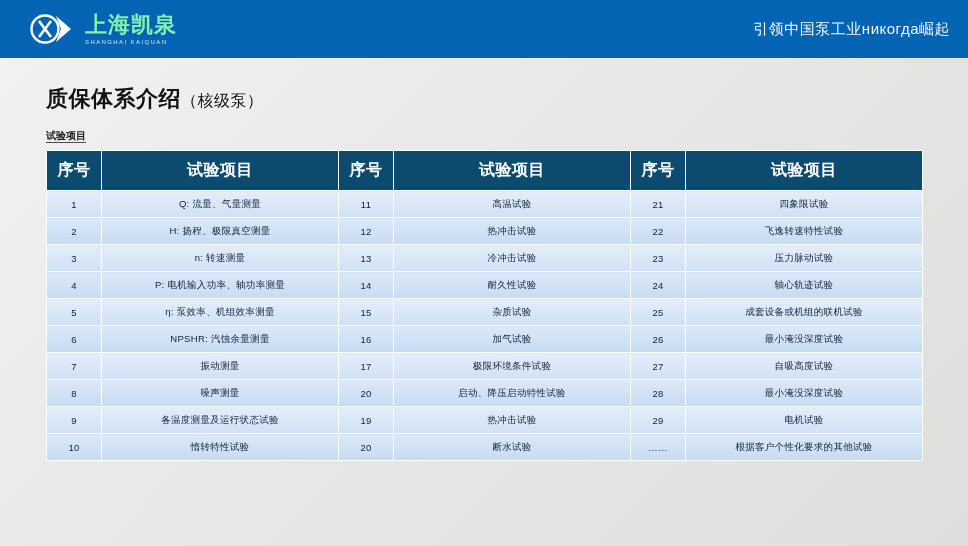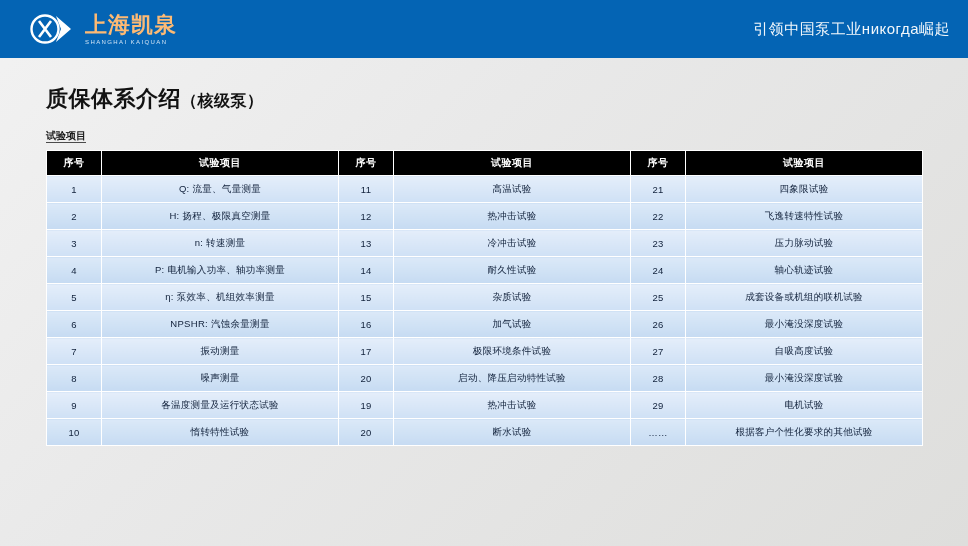--- a/index.html
+++ b/index.html
@@ -19,21 +19,21 @@
     background: #0464b4;
     display: flex; align-items: center;
     padding: 0 18px 0 30px;
   }
   .logo-wrap { display: flex; align-items: center; gap: 9px; }
   .logo-mark {
     width: 46px; height: 40px; position: relative; flex: none;
   }
   .logo-mark svg { display: block; }
   .logo-cn {
-    color: #fdba74;
+    color: #86efac;
     font-size: 22px;
     font-weight: bold;
     letter-spacing: 1px;
     line-height: 1;
   }
   .logo-en {
     color: #cfe3f5;
     font-size: 6px;
     letter-spacing: 1.4px;
     margin-top: 3px;
@@ -55,21 +55,21 @@
     position: absolute;
     left: 46px; top: 26px;
     color: #121212;
     font-size: 22px;
     font-weight: bold;
     letter-spacing: 0.5px;
     white-space: nowrap;
   }
   .title .sub {
     font-size: 16px;
-    font-weight: bold;
+    font-weight: normal;
   }
   .section-label {
     position: absolute;
     left: 46px; top: 72px;
     font-size: 10px;
     color: #1a1a1a;
     font-weight: bold;
     border-bottom: 1px solid #4b4b4b;
     padding-bottom: 1px;
     line-height: 1.1;
@@ -81,25 +81,25 @@
     width: 876px;
   }
   table {
     width: 100%;
     border-collapse: collapse;
     table-layout: fixed;
   }
   col.c-no  { width: 55px; }
   col.c-it  { width: 237px; }
   thead th {
-    background: #000000;
+    background: #0c4a6e;
     color: #ffffff;
-    font-size: 10px;
-    font-weight: bold;
-    height: 25px;
+    font-size: 16px;
+    font-weight: bold;
+    height: 40px;
     border: 1px solid #ffffff;
     letter-spacing: 0.5px;
   }
   tbody td {
     height: 27px;
     border: 1px solid #ffffff;
     font-size: 9.5px;
     color: #10203a;
     text-align: center;
     background: linear-gradient(180deg, #e4eefa 0%, #cfe1f5 100%);

